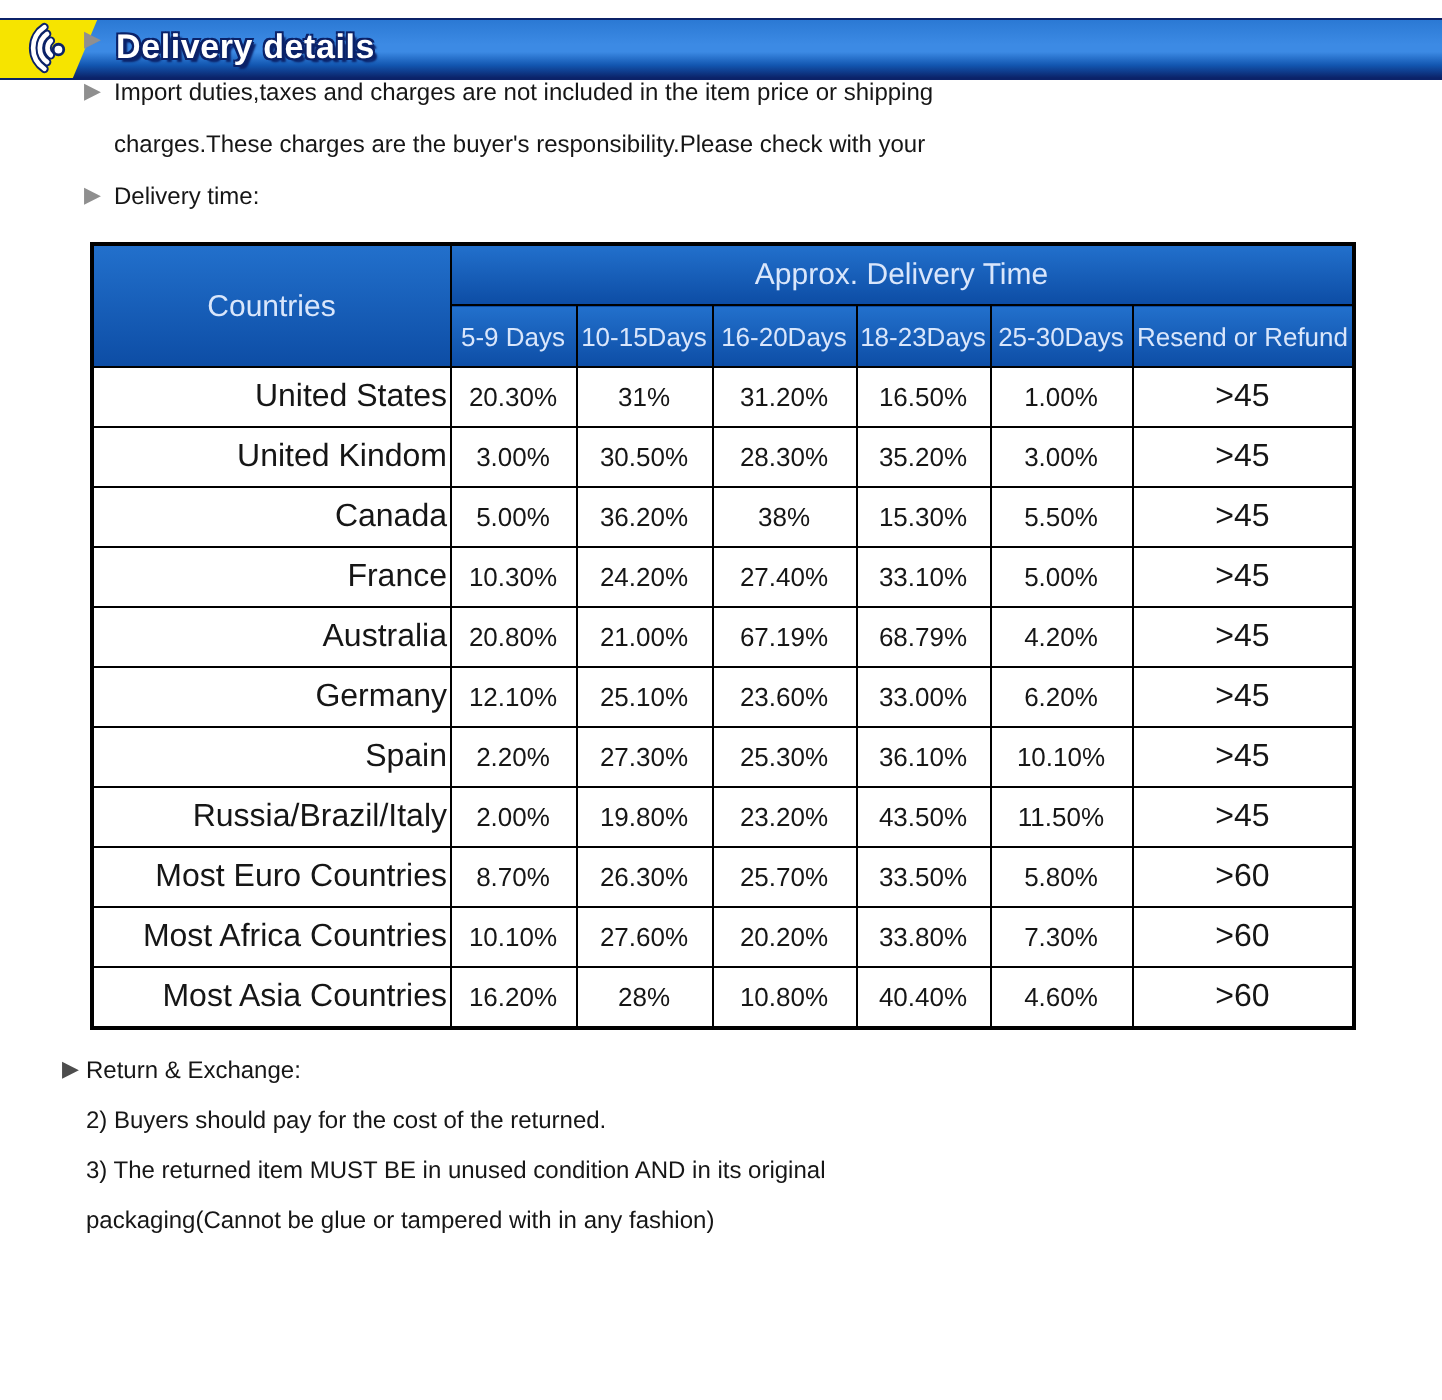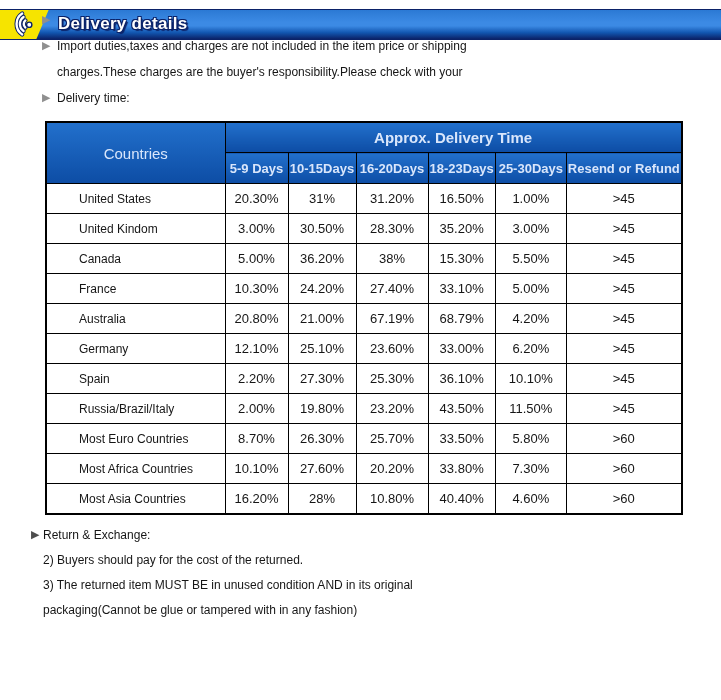--- a/index.html
+++ b/index.html
@@ -34,28 +34,28 @@
   .returns{margin:13px 0 0 31px;}
   .returns .text-line{height:25px;}
   .returns .bullet{width:12px;color:var(--bullet-dark);}
   .returns .text-line:nth-child(5) .line-text{padding-left:16px;}
 
   
   table{border-collapse:collapse;margin:4px 0 0 45px;table-layout:fixed;}
   td,th{border:1px solid var(--border);overflow:hidden;white-space:nowrap;}
   table{border:2px solid var(--border);}
   th{background:linear-gradient(180deg,var(--th-top),var(--th-bottom));
-     color:var(--th-text);font-weight:bold;}
+     color:var(--th-text);font-weight:normal;}
   th.corner{font-size:15px;font-weight:normal;height:56px;}
   th.group{font-size:15px;height:27px;}
   th.col{font-size:13px;height:28px;}
   th.col.wide{font-size:13px;margin-left:28px;}
   td{height:27px;text-align:center;font-size:13px;color:var(--body-text);background:#fff;}
-  td.country{text-align:left;padding-left:32px;font-size:12px;}
-  td.resend{font-size:13px;border-radius:10px;}
+  td.country{text-align:right;padding-left:20px;font-size:16px;}
+  td.resend{font-size:16px;border-radius:10px;}
 </style>
 </head>
 <body>
 
 <div id="page">
 
   <div class="banner">
     <div class="banner-yellow"></div>
     <div class="banner-blue">
       <span class="banner-title">Delivery details</span>

